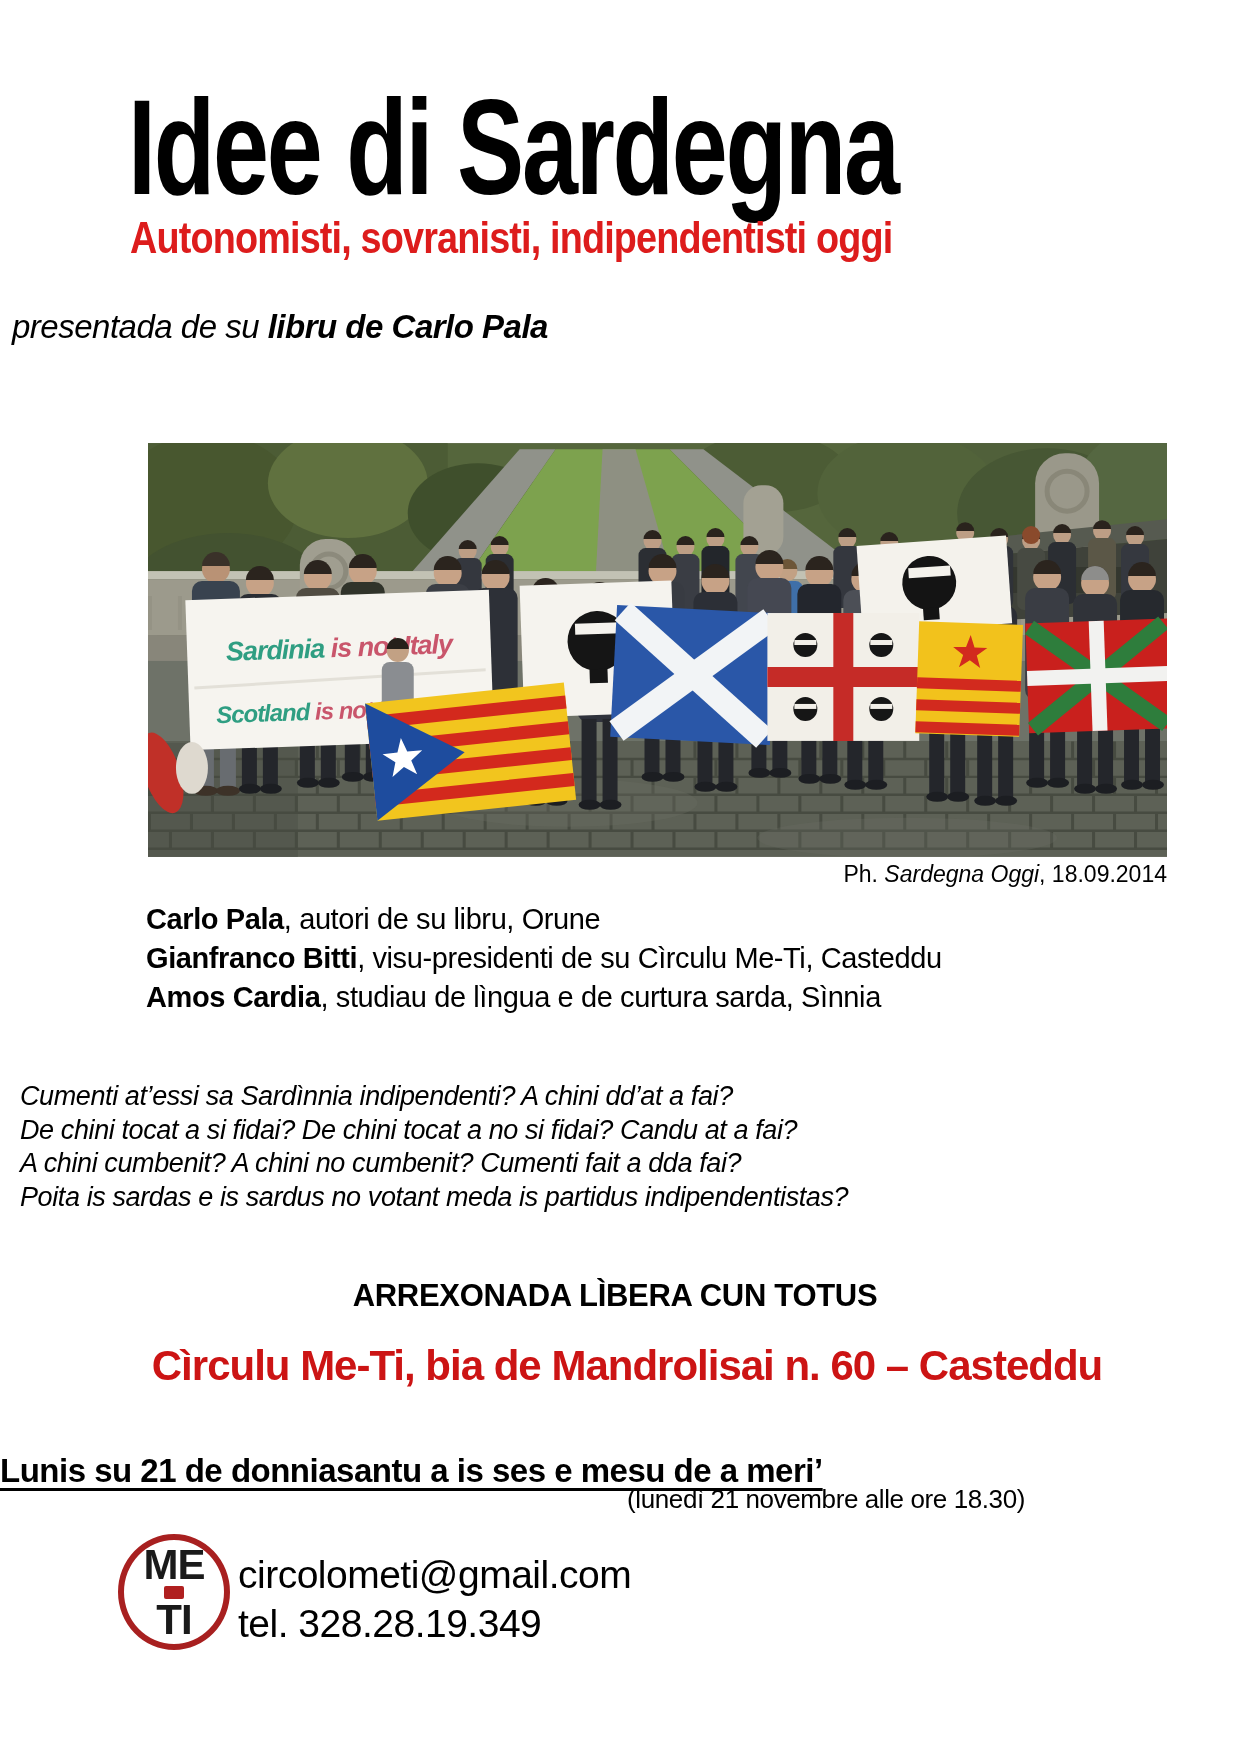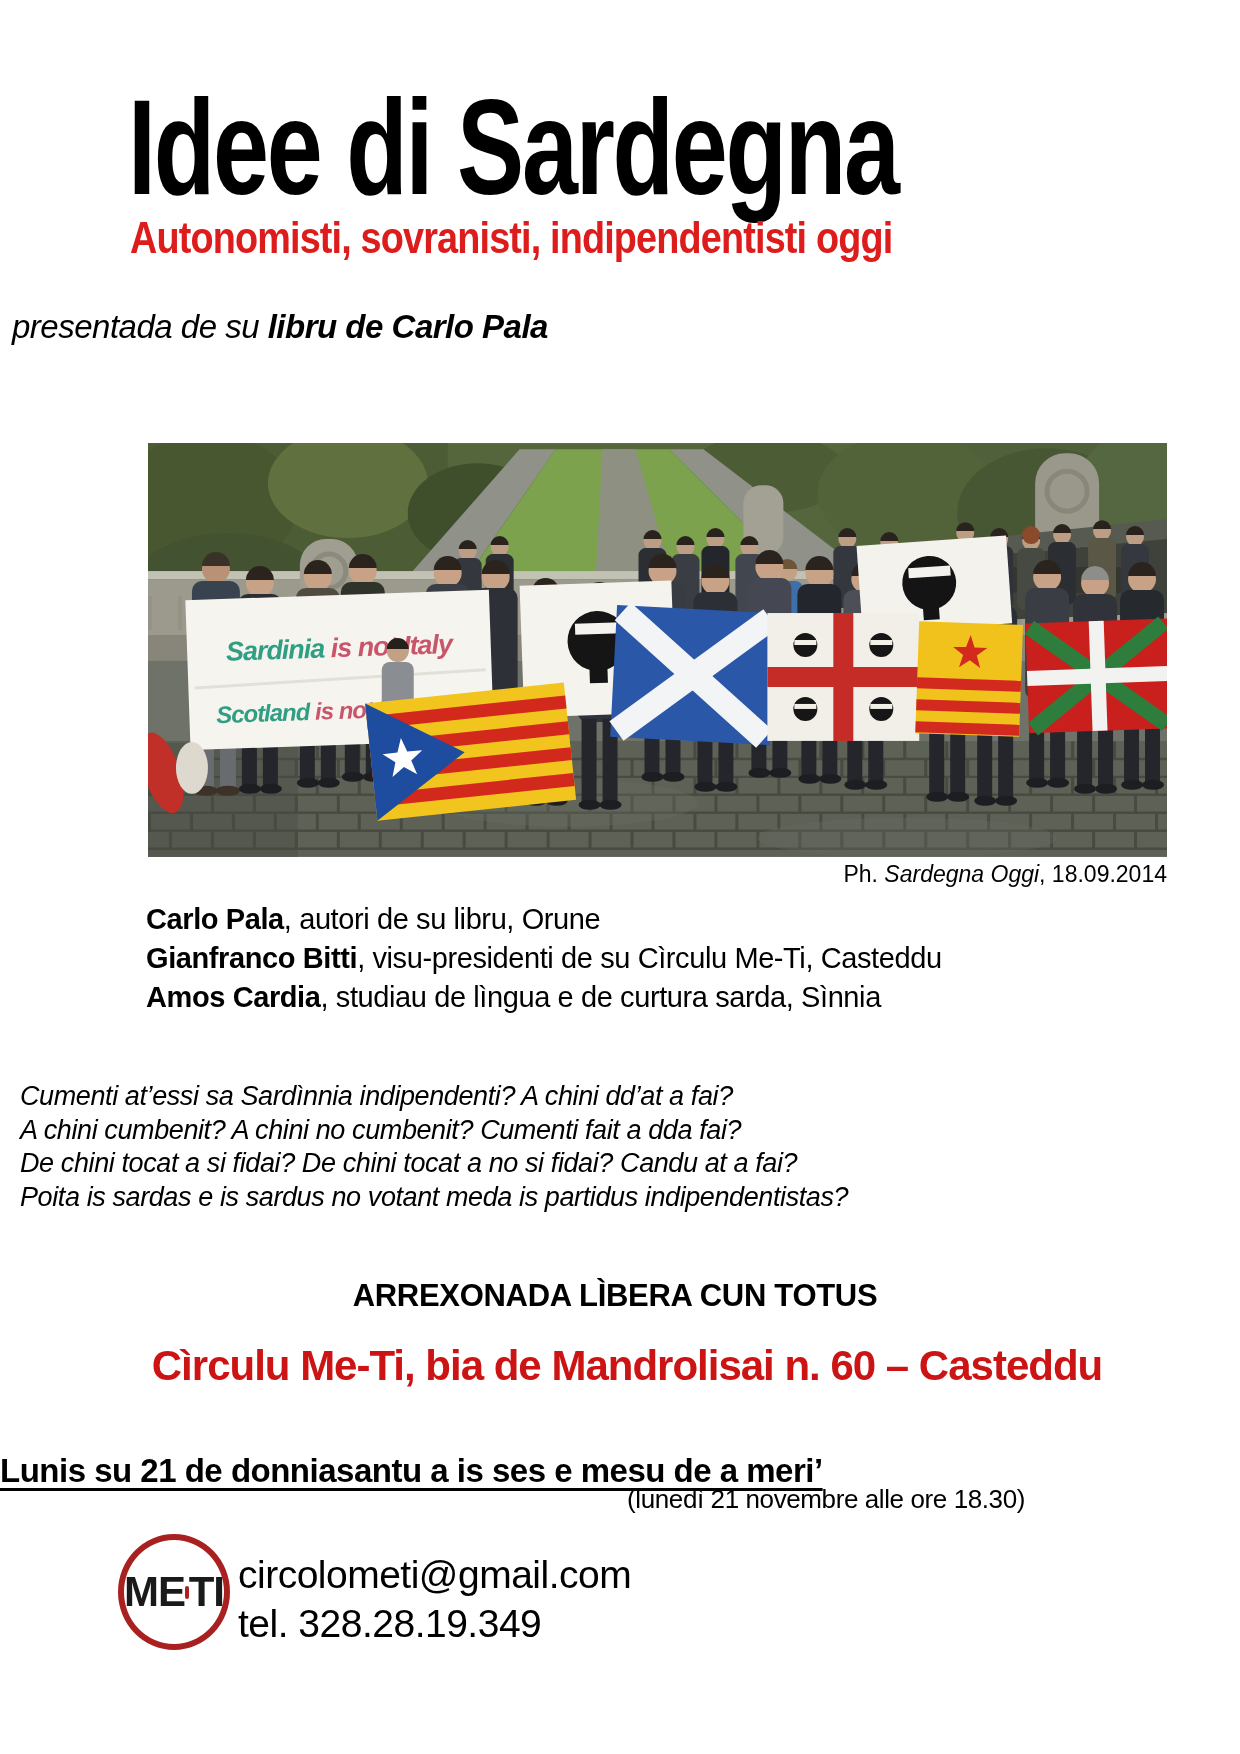--- a/index.html
+++ b/index.html
@@ -41,21 +41,21 @@
     color:#cc1414;letter-spacing:-1px;margin-left:7px;}
 
   .date-sa{left:0;width:1140px;top:1452px;text-align:left;font-weight:bold;font-size:33px;
     letter-spacing:-0.5px;}
   .date-sa span{text-decoration:underline;text-decoration-thickness:3px;text-underline-offset:6px;}
 
   .date-it{right:215px;top:1484px;font-size:26px;letter-spacing:-0.4px;}
 
   .logo{
     left:118px;top:1534px;width:100px;height:104px;border:6px solid #a82020;border-radius:50%;
-    display:flex;flex-direction:row;align-items:center;justify-content:center;background:#fff;
+    display:flex;flex-direction:column;align-items:center;justify-content:center;background:#fff;
   }
   .logo .t{font-size:42px;font-weight:bold;line-height:40px;letter-spacing:-1px;color:#1a1a1a;}
   .logo .dash{width:20px;height:13px;background:#b02020;border-radius:2px;margin:1px 0;}
 
   .contact{left:238px;top:1550px;font-size:39px;line-height:49px;letter-spacing:-0.5px;}
 </style>
 </head>
 <body>
 
 <div class="abs title nowrap">Idee di Sardegna</div>
@@ -287,22 +287,22 @@
 <div class="abs participants">
   <ul>
     <li><b>Carlo Pala</b><span>, autori de su libru, Orune</span></li>
     <li><b>Gianfranco Bitti</b><span>, visu-presidenti de su Cìrculu Me-Ti, Casteddu</span></li>
     <li><b>Amos Cardia</b><span>, studiau de lìngua e de curtura sarda, Sìnnia</span></li>
   </ul>
 </div>
 
 <div class="abs questions">
   <div>Cumenti at’essi sa Sardìnnia indipendenti? A chini dd’at a fai?</div>
+  <div>De chini tocat a si fidai? De chini tocat a no si fidai? Candu at a fai?</div>
   <div>A chini cumbenit? A chini no cumbenit? Cumenti fait a dda fai?</div>
-  <div>De chini tocat a si fidai? De chini tocat a no si fidai? Candu at a fai?</div>
   <div>Poita is sardas e is sardus no votant meda is partidus indipendentistas?</div>
 </div>
 
 <div class="abs discussion">ARREXONADA LÌBERA CUN TOTUS</div>
 
 <div class="abs venue nowrap">Cìrculu Me-Ti, bia de Mandrolisai n. 60 – Casteddu</div>
 
 <div class="abs date-sa"><span>Lunis su 21 de donniasantu a is ses e mesu de a meri’</span></div>
 
 <div class="abs date-it">(lunedì 21 novembre alle ore 18.30)</div>

